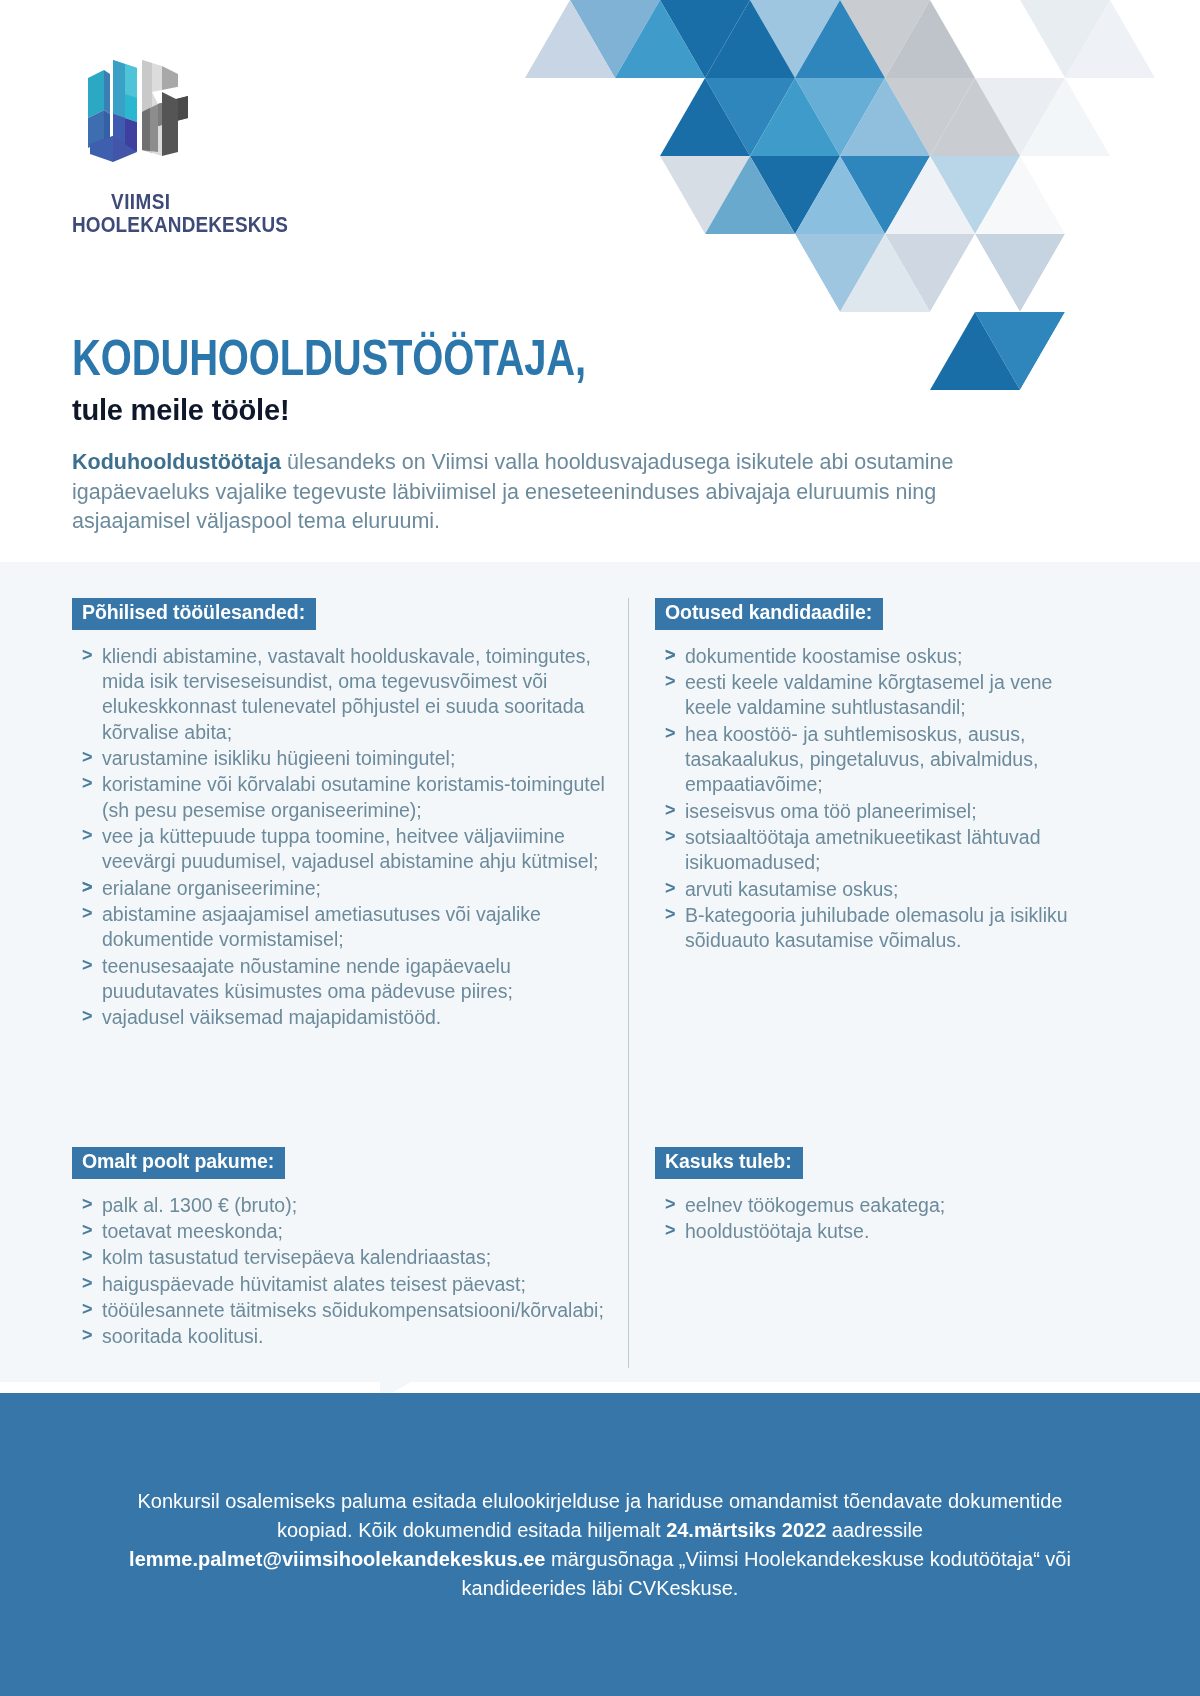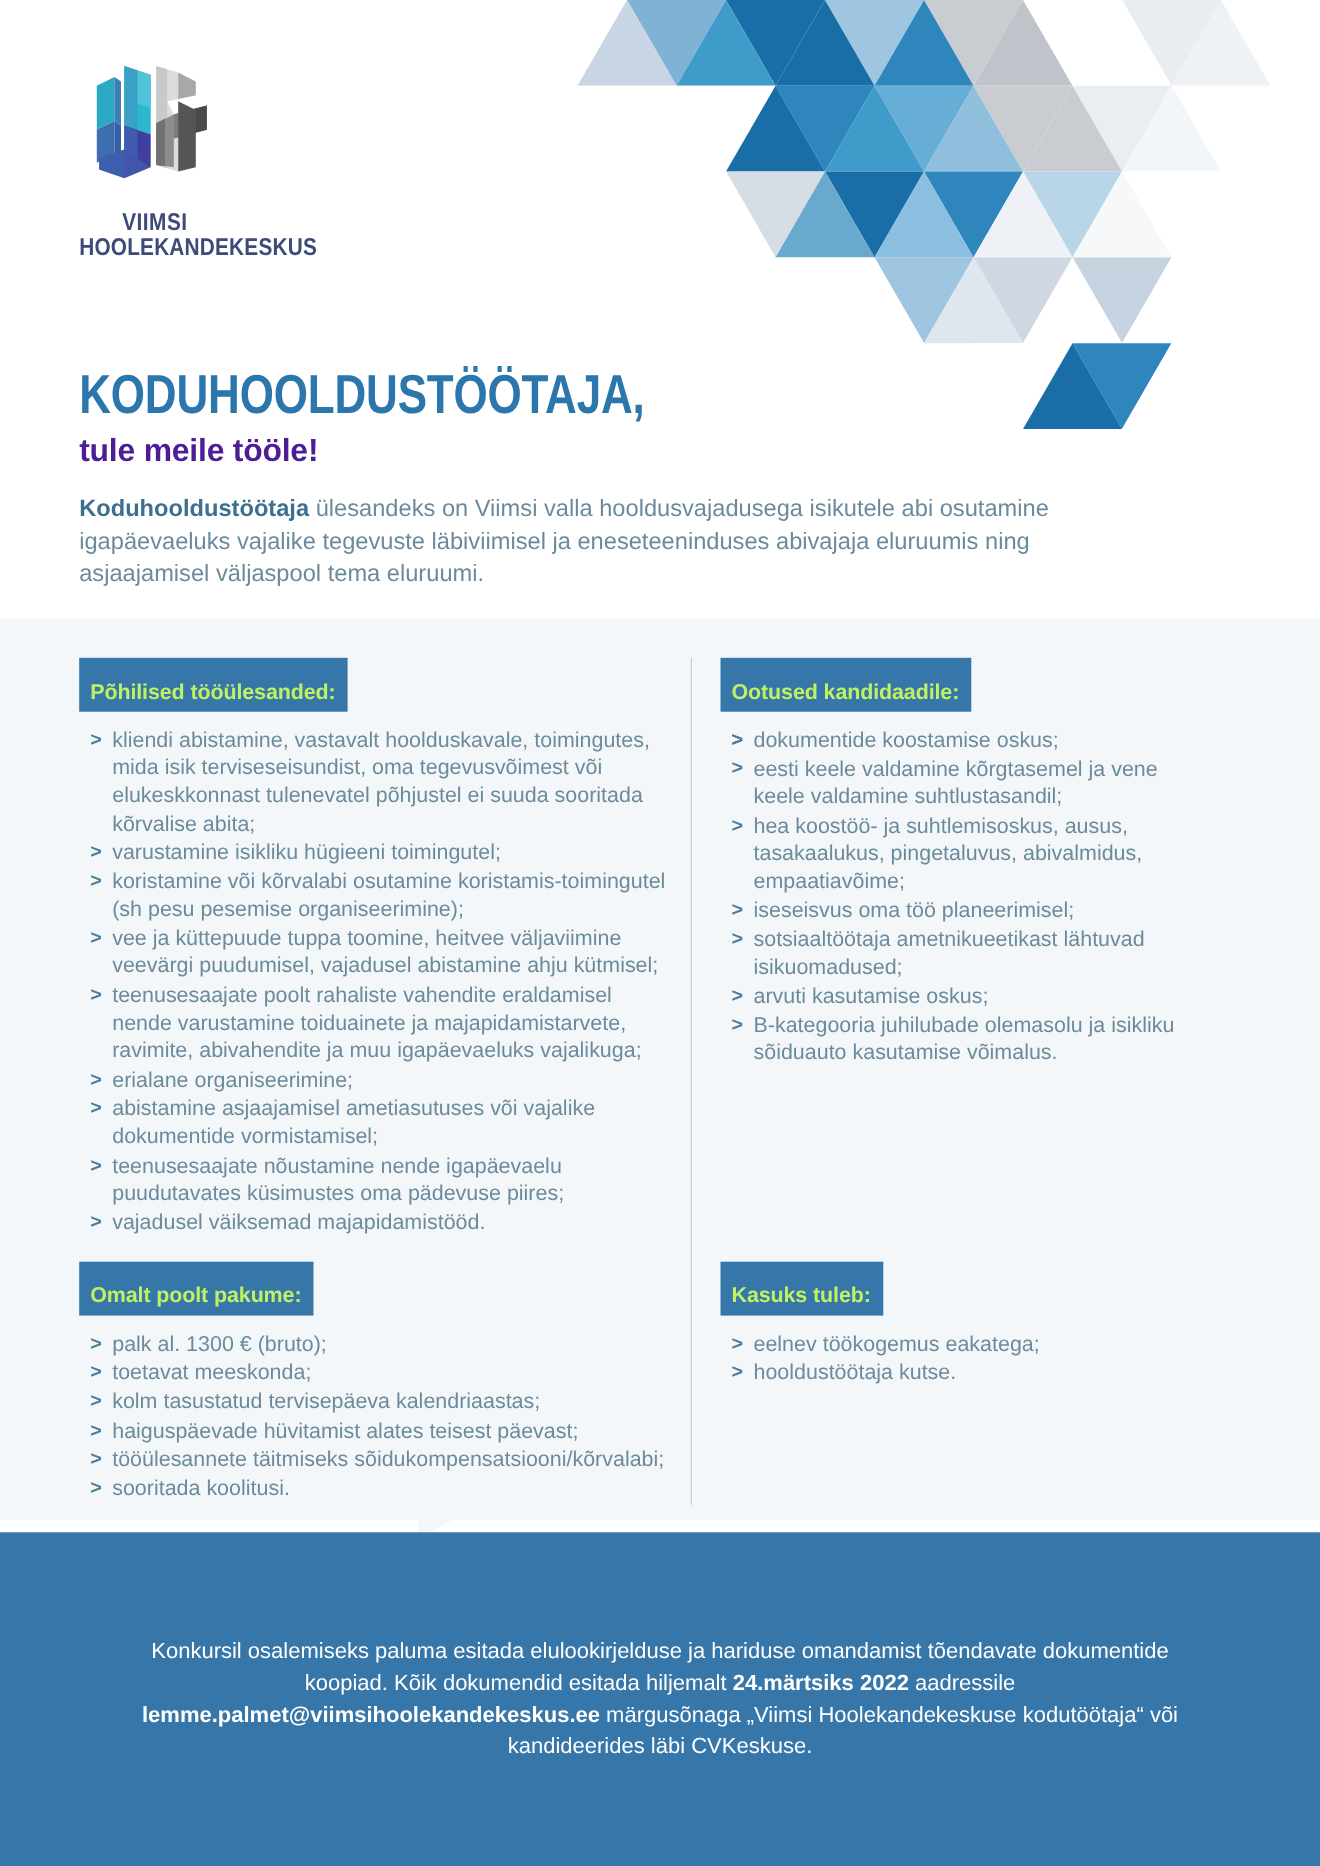--- a/index.html
+++ b/index.html
@@ -75,21 +75,21 @@
     font-size: 50px;
     line-height: 1.0;
     letter-spacing: -0.2px;
     font-weight: bold;
     font-family: "Liberation Sans Narrow", "Liberation Sans", sans-serif;
     transform: scaleX(0.80);
     transform-origin: left center;
     white-space: nowrap;
   }
   .headline h2 {
-    color: #4c1d95;
+    color: #0f172a;
     font-size: 29px;
     font-weight: bold;
     margin-top: 11px;
     letter-spacing: -0.2px;
   }
 
   .intro {
     position: absolute;
     top: 448px; left: 72px;
     width: 950px;
@@ -120,24 +120,24 @@
   .divider {
     position: absolute;
     top: 36px; left: 628px;
     width: 1px; height: 770px;
     background: #b9ccd8;
   }
 
   .sec-head {
     display: inline-block;
     background: #3776a8;
-    color: #bef264;
+    color: #ffffff;
     font-weight: bold;
     font-size: 19.5px;
-    padding: 22px 11px 7px 10px;
+    padding: 5px 11px 7px 10px;
     line-height: 1;
     letter-spacing: -0.1px;
   }
 
   ul.bullets {
     list-style: none;
     margin-top: 14px;
   }
   ul.bullets li {
     position: relative;
@@ -308,21 +308,21 @@
     <div class="divider"></div>
 
     <div class="col-left">
       <div style="position:absolute; top:36px; left:0; width:100%;">
         <div class="sec-head">Põhilised tööülesanded:</div>
         <ul class="bullets">
             <li><span class="chev">&gt;</span><span>kliendi abistamine, vastavalt hoolduskavale, toimingutes, mida isik terviseseisundist, oma tegevusvõimest või elukeskkonnast tulenevatel põhjustel ei suuda sooritada kõrvalise abita;</span></li>
             <li><span class="chev">&gt;</span><span>varustamine isikliku hügieeni toimingutel;</span></li>
             <li><span class="chev">&gt;</span><span>koristamine või kõrvalabi osutamine koristamis-toimingutel (sh pesu pesemise organiseerimine);</span></li>
             <li><span class="chev">&gt;</span><span>vee ja küttepuude tuppa toomine, heitvee väljaviimine veevärgi puudumisel, vajadusel abistamine ahju kütmisel;</span></li>
-            <li><span class="chev">&gt;</span><span>teenusesaajate poolt rahaliste vahendite eraldamisel nende varustamine toiduainete ja majapidamistarvete, ravimite, abivahendite ja muu igapäevaeluks vajalikuga;</span></li>
+            <li><span class="chev">&gt;</span></li>
             <li><span class="chev">&gt;</span><span>erialane organiseerimine;</span></li>
             <li><span class="chev">&gt;</span><span>abistamine asjaajamisel ametiasutuses või vajalike dokumentide vormistamisel;</span></li>
             <li><span class="chev">&gt;</span><span>teenusesaajate nõustamine nende igapäevaelu puudutavates küsimustes oma pädevuse piires;</span></li>
             <li><span class="chev">&gt;</span><span>vajadusel väiksemad majapidamistööd.</span></li>
           </ul>
       </div>
       <div style="position:absolute; top:585px; left:0; width:100%;">
         <div class="sec-head">Omalt poolt pakume:</div>
         <ul class="bullets">
             <li><span class="chev">&gt;</span><span>palk al. 1300 € (bruto);</span></li>

